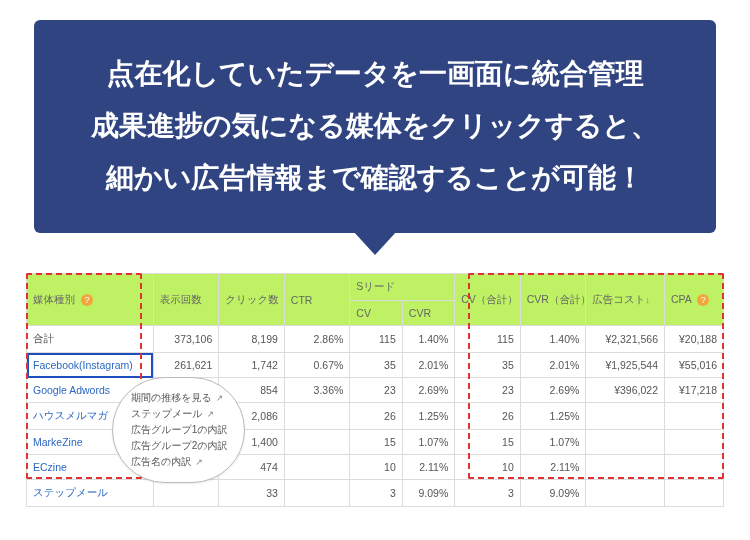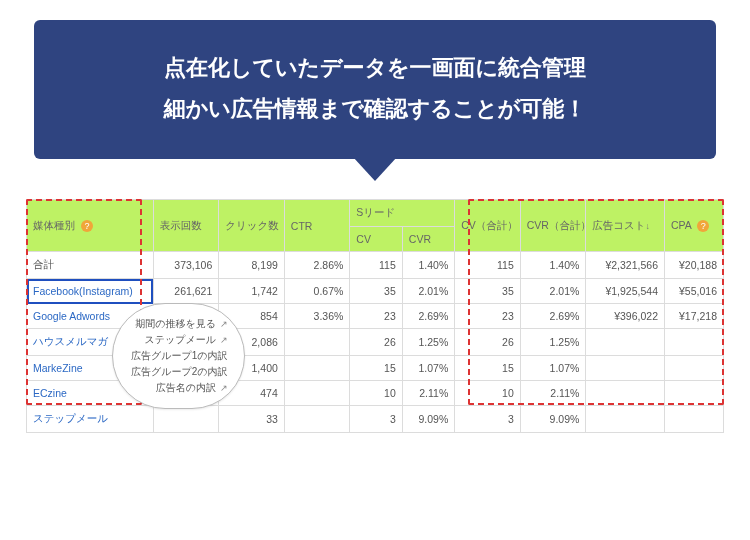--- a/index.html
+++ b/index.html
@@ -11,21 +11,21 @@
     position: relative;
     overflow: hidden;
   }
   .callout {
     background: #2f4480;
     color: #fff;
     border-radius: 6px;
     margin: 20px 34px 0 34px;
     padding: 28px 24px 30px 24px;
     text-align: center;
-    font-size: 22px;
+    font-size: 28px;
     line-height: 1.85;
     font-weight: 700;
     position: relative;
   }
   .callout::after {
     content: "";
     position: absolute;
     left: 50%;
     bottom: -22px;
     transform: translateX(-50%);
@@ -90,34 +90,35 @@
     left: 86px;
     background: #fff;
     border: 1px solid #bbb;
     border-radius: 60px;
     padding: 12px 16px 12px 18px;
     font-size: 10px;
     line-height: 1.6;
     color: #555;
     box-shadow: 0 1px 2px rgba(0,0,0,.08);
   }
-  .bubble .row { display: flex; align-items: center; gap: 4px; justify-content: flex-end; }
+  .bubble .row { display: flex; align-items: center; gap: 4px; }
   .ext-icn { font-size: 9px; color: #888; }
   
   col.c-media { width: 116px; }
   col.c-num   { width: 60px; }
   col.c-sub   { width: 48px; }
   col.c-cost  { width: 72px; }
   col.c-cpa   { width: 54px; }
 </style>
 </head>
 <body>
 
 <div class="callout">
   <div>点在化していたデータを一画面に統合管理</div>
+  <div>成果進捗の気になる媒体をクリックすると、</div>
   <div>細かい広告情報まで確認することが可能！</div>
 </div>
 
 <div class="shot">
 
   <table>
     <colgroup>
       <col class="c-media">
         <col class="c-num">
         <col class="c-num">

